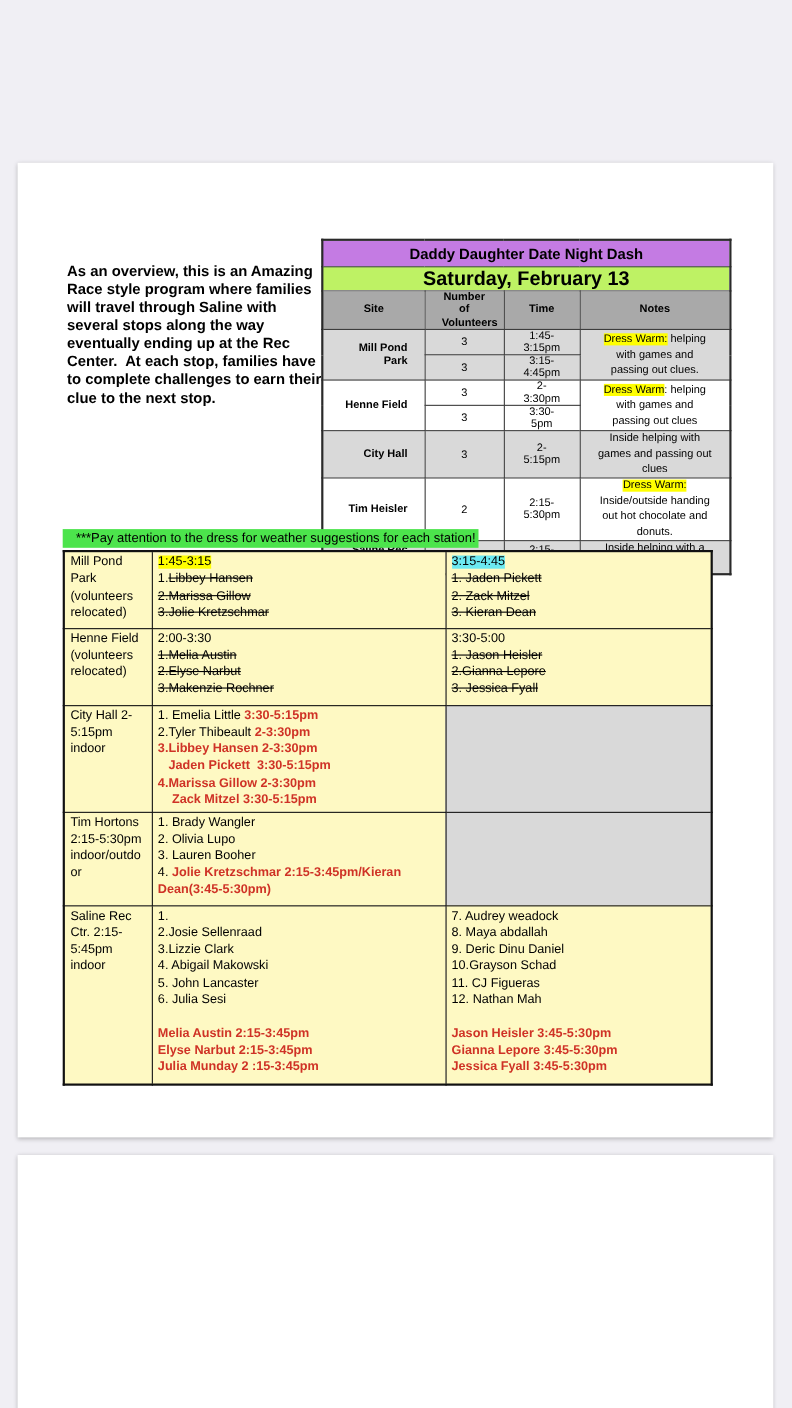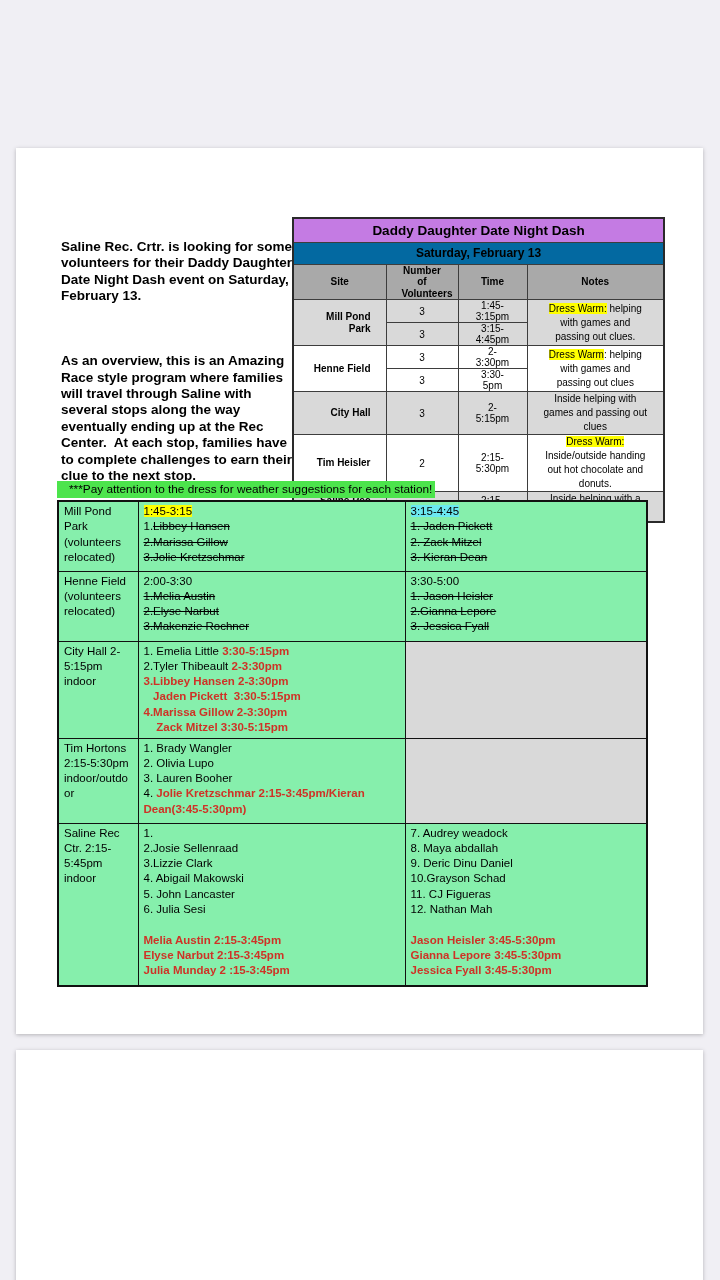--- a/index.html
+++ b/index.html
@@ -15,53 +15,52 @@
   .intro{position:absolute;left:45px;top:58px;width:240px;
          font-size:13.5px;line-height:16.4px;font-weight:bold;white-space:pre-wrap;}
   .intro p{margin:0 0 16px 0;}
 
   
   .etable-wrap{position:absolute;left:276px;top:69px;}
   table{border-collapse:collapse;table-layout:fixed;}
   .etable{width:371px;border:2px solid #2a2a2a;}
   .etable td,.etable th{border:1px solid #3d3d3d;overflow:hidden;padding:0 15px;}
   .etitle{background:#c47be3;font-size:13.5px;font-weight:bold;text-align:center;}
-  .esub{background:#0369a1;font-size:12px;font-weight:bold;text-align:center;}
+  .esub{background:#bef264;font-size:18px;font-weight:bold;text-align:center;}
   .eh{background:#a9a9a9;font-size:10px;font-weight:bold;text-align:center;line-height:11.5px;}
   .site{font-size:10px;font-weight:bold;text-align:right;line-height:11.5px;margin-top:12px;}
   .num,.time{font-size:10px;text-align:center;}
   .notes{font-size:10px;text-align:center;line-height:14px;padding:0 3px;}
   td.shade{background:#d9d9d9;}
 
   
   .warn{position:absolute;left:41px;top:334px;font-size:11.8px;}
   .warn span{background:#4ce44c;padding:1px 3px 2px 12px;}
 
   
   .stable-wrap{position:absolute;left:41px;top:352px;}
   .stable{width:589px;border:2px solid #111;}
   .stable td{border:1px solid #111;vertical-align:top;padding:2px 5px;
-             font-size:11.5px;line-height:15.3px;background:#86efac;
+             font-size:11.5px;line-height:15.3px;background:#fef9c3;
              white-space:pre-wrap;overflow-wrap:break-word;}
   .stable td.gray{background:#d9d9d9;}
   .tline{min-height:15.3px;}
   .hl-y{background:#ffff00;margin-top:36px;}
   .hl-c{background:#6ce9f1;}
   .red{color:#cf3226;}
   .bold{font-weight:bold;}
   .strike{text-decoration:line-through;}
 </style>
 </head>
 <body>
 
 <div class="screen">
   <div class="page page1">
 
     <div class="intro">
-      <p>Saline Rec. Crtr. is looking for some volunteers for their Daddy Daughter Date Night Dash event on Saturday, February 13.</p>
       <p>As an overview, this is an Amazing Race style program where families will travel through Saline with several stops along the way eventually ending up at the Rec Center.  At each stop, families have to complete challenges to earn their clue to the next stop.</p>
     </div>
 
     <div class="etable-wrap">
       <table class="etable">
         <colgroup>
             <col style="width:93px">
             <col style="width:72px">
             <col style="width:69px">
             <col style="width:137px">

